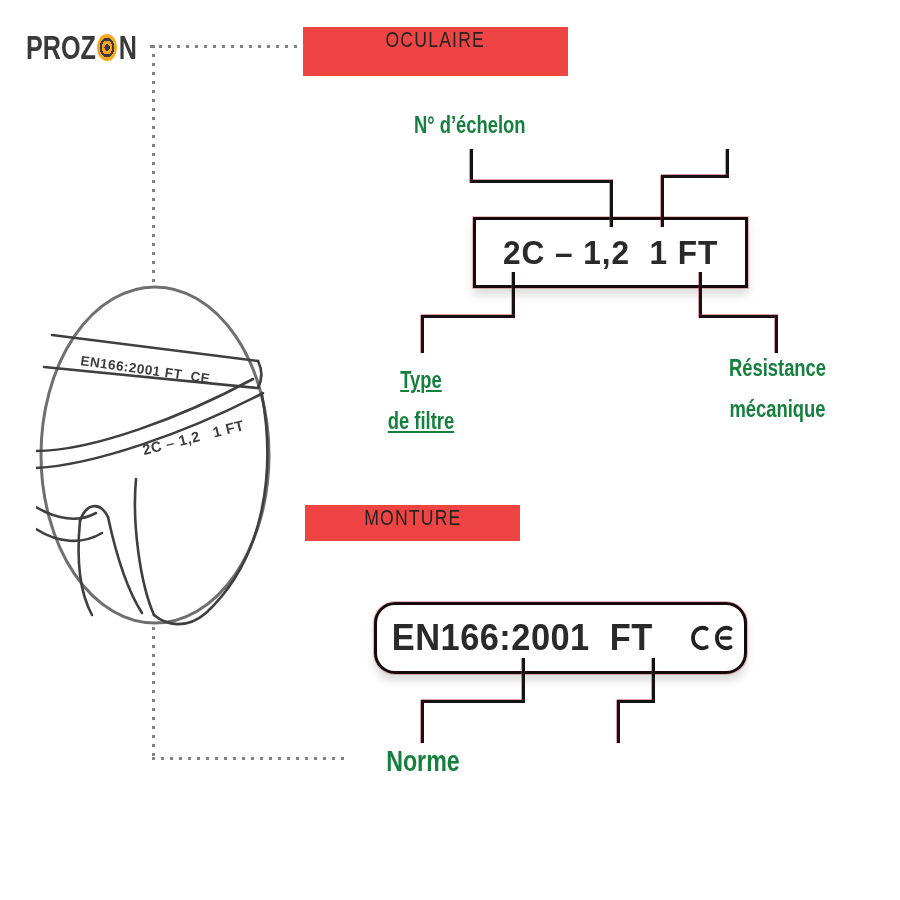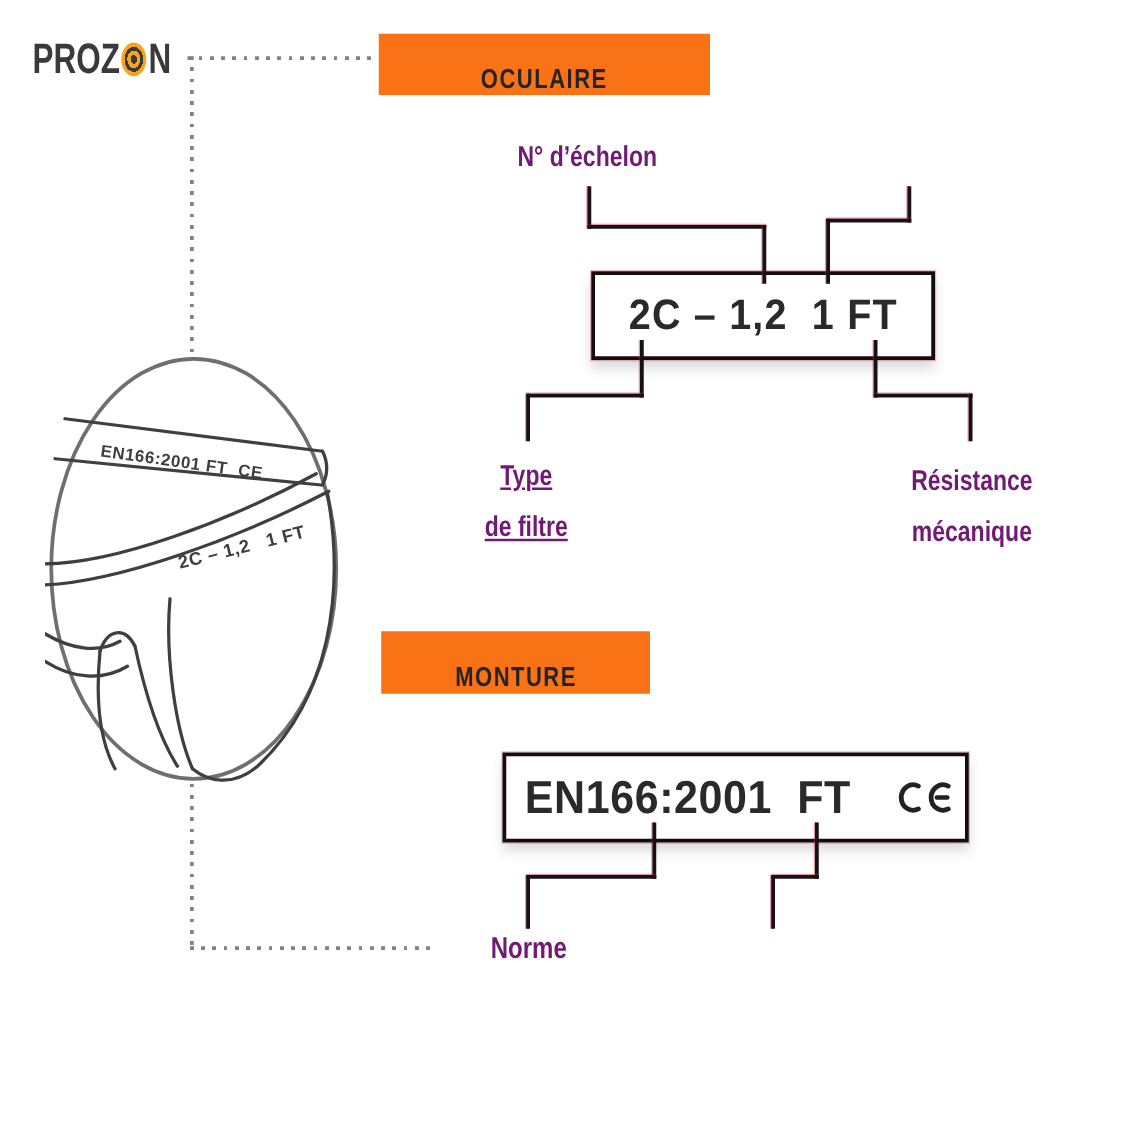--- a/index.html
+++ b/index.html
@@ -13,34 +13,34 @@
   .dotv{position:absolute;width:3px;
         background:repeating-linear-gradient(180deg,#828282 0 3px,transparent 3px 9px);}
 
   
   .lnv{position:absolute;width:3px;background:#171113;z-index:6;
        box-shadow:-1px 0 0 rgba(186,38,58,.45);}
   .lnh{position:absolute;height:3px;background:#171113;z-index:6;
        box-shadow:0 -1px 0 rgba(186,38,58,.45);}
 
   
-  .banner{position:absolute;background:#f97316;display:flex;align-items:flex-end;justify-content:center;
-          color:#242424;font-weight:bold;font-size:22px;letter-spacing:1.5px;}
+  .banner{position:absolute;background:#ef4444;display:flex;align-items:flex-start;justify-content:center;
+          color:#242424;font-weight:normal;font-size:22px;letter-spacing:1.5px;}
 
   
   .mbox{position:absolute;background:#ffffff;border:3px solid #18090c;z-index:1;
         display:flex;align-items:center;justify-content:center;
         box-shadow:0 0 0 1px rgba(190,45,60,.30), 0 7px 9px rgba(60,60,60,.18);
         color:#2a2a2a;font-weight:bold;white-space:nowrap;}
 
   
   .cond{display:inline-block;transform:scaleX(.8);transform-origin:50% 50%;white-space:nowrap;}
   .cond-b{display:block;transform:scaleX(.8);transform-origin:50% 50%;white-space:nowrap;}
 
-  .label{position:absolute;color:#701a75;font-weight:bold;text-align:center;}
+  .label{position:absolute;color:#15803d;font-weight:bold;text-align:center;}
 
   .logo{position:absolute;left:26px;top:28px;display:flex;align-items:center;gap:1px;
         transform:scaleX(.74);transform-origin:0 50%;
         color:#3a3a3c;font-weight:bold;font-size:34px;letter-spacing:0;}
   .bullseye{display:inline-block;width:27px;height:27px;border-radius:50%;margin:0 1px;
         background:radial-gradient(circle at 50% 50%,
           #3b3b3d 0 3.5px, #F8A41C 3.5px 7px, #3b3b3d 7px 10px, #F8A41C 10px 13.5px);}
 
   svg text{font-family:"Liberation Sans",sans-serif;font-weight:bold;}
 </style>
@@ -83,46 +83,46 @@
   <div class="lnh" style="left:421px;top:315px;width:94px;"></div>
   <div class="lnv" style="left:421px;top:315px;height:38px;"></div>
   <div class="lnv" style="left:699px;top:272px;height:46px;"></div>
   <div class="lnh" style="left:699px;top:315px;width:79px;"></div>
   <div class="lnv" style="left:775px;top:315px;height:38px;"></div>
 
   <div class="label" style="left:351px;top:360px;width:140px;font-size:23px;line-height:41px;text-decoration:underline;">
     <span class="cond-b">Type</span>
     <span class="cond-b">de filtre</span>
   </div>
-  <div class="label" style="left:705px;top:364px;width:145px;font-size:23px;line-height:41px;">
+  <div class="label" style="left:705px;top:348px;width:145px;font-size:23px;line-height:41px;">
     <span class="cond-b">Résistance</span>
     <span class="cond-b">mécanique</span>
   </div>
 
-  <div class="banner" style="left:305px;top:505px;width:215px;height:50px;">
+  <div class="banner" style="left:305px;top:505px;width:215px;height:36px;">
     <span class="cond">MONTURE</span>
   </div>
 
-  <div class="mbox" style="left:402px;top:602px;width:367px;height:66px;font-size:37px;letter-spacing:.5px;">
+  <div class="mbox" style="left:374px;top:602px;width:367px;height:66px;font-size:37px;letter-spacing:.5px;border-radius:21px;">
     <span style="display:inline-block;transform:scaleX(.93);">EN166:2001&nbsp;&nbsp;FT</span>
     <svg width="52" height="36" viewBox="0 0 74 36" style="margin-left:24px;flex:none;" role="img">
       <path d="M 28,5 A 13.5,14.5 0 1 0 28,31" fill="none" stroke="#222" stroke-width="5.5" stroke-linecap="round"></path>
       <path d="M 62,5 A 13.5,14.5 0 1 0 62,31" fill="none" stroke="#222" stroke-width="5.5" stroke-linecap="round"></path>
       <path d="M 49,18 L 61,18" fill="none" stroke="#222" stroke-width="5" stroke-linecap="round"></path>
     </svg>
   </div>
 
   <div class="lnv" style="left:522px;top:658px;height:45px;"></div>
   <div class="lnh" style="left:421px;top:700px;width:104px;"></div>
   <div class="lnv" style="left:421px;top:700px;height:43px;"></div>
   <div class="lnv" style="left:652px;top:658px;height:45px;"></div>
   <div class="lnh" style="left:617px;top:700px;width:38px;"></div>
   <div class="lnv" style="left:617px;top:700px;height:43px;"></div>
 
-  <div class="label" style="left:363px;top:745px;width:120px;font-size:24px;">
+  <div class="label" style="left:363px;top:745px;width:120px;font-size:29px;">
     <span class="cond">Norme</span>
   </div>
 
   <svg class="abs" style="left:36px;top:283px;" width="240" height="348" viewBox="0 0 240 348">
 
     <ellipse cx="119" cy="172" rx="114" ry="168" fill="none" stroke="#6f6f6f" stroke-width="3"></ellipse>
     <g fill="none" stroke="#3f3f3f" stroke-width="2.6" stroke-linecap="round">
 
       <path d="M 16,52 L 222,78"></path>
       <path d="M 8,84 L 221,105"></path>

